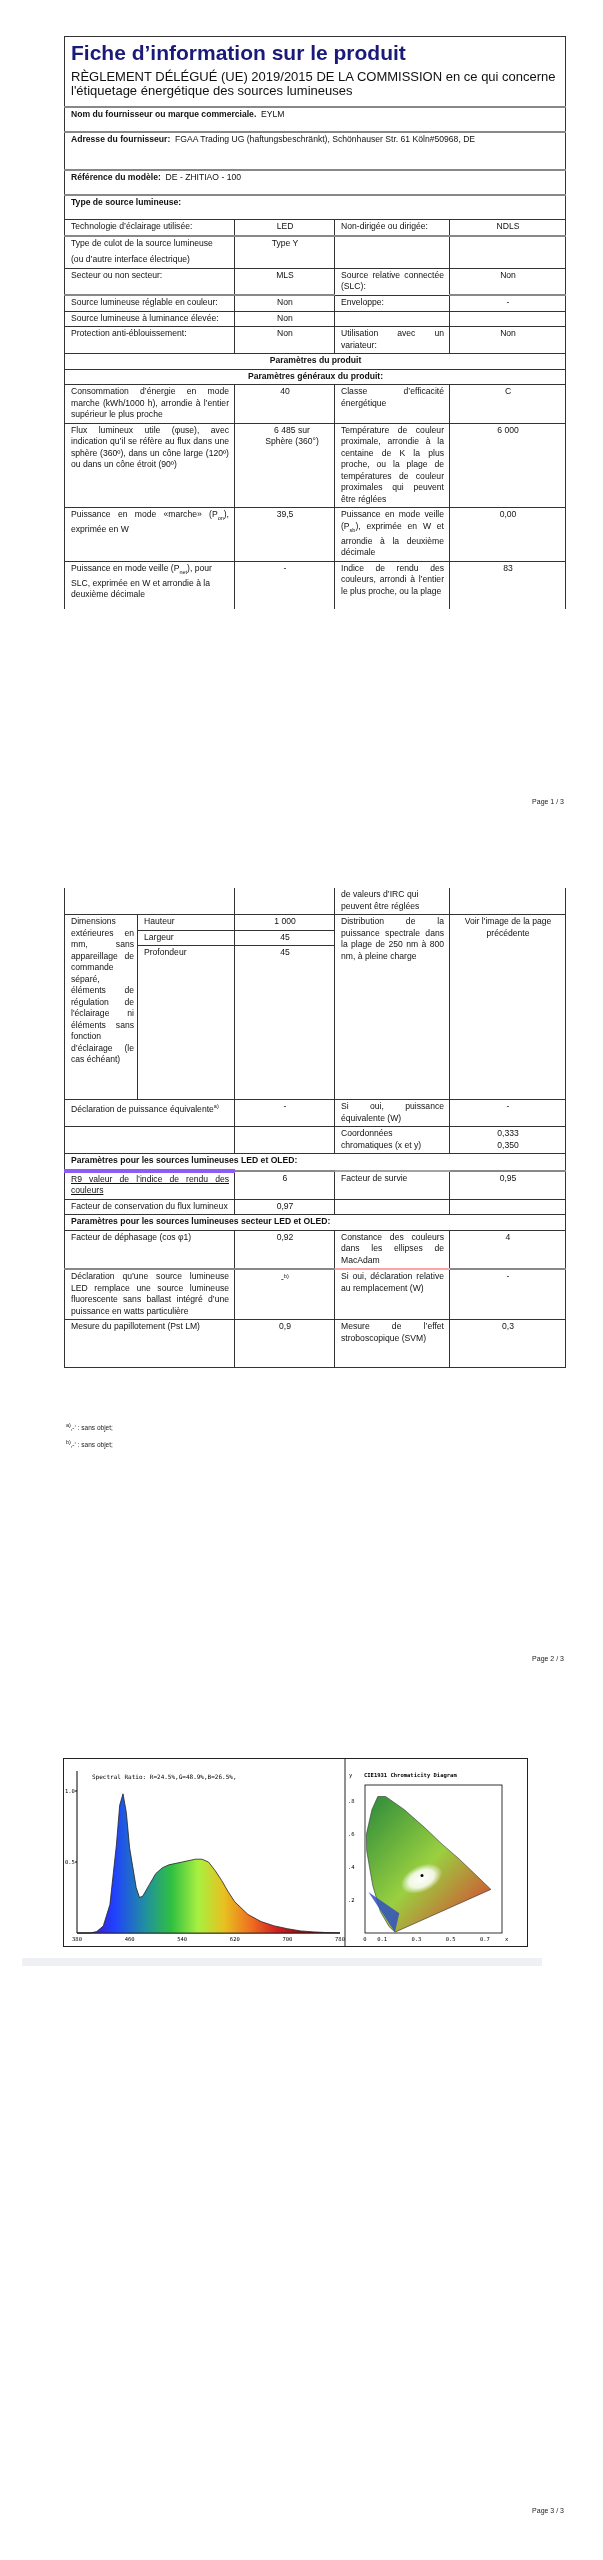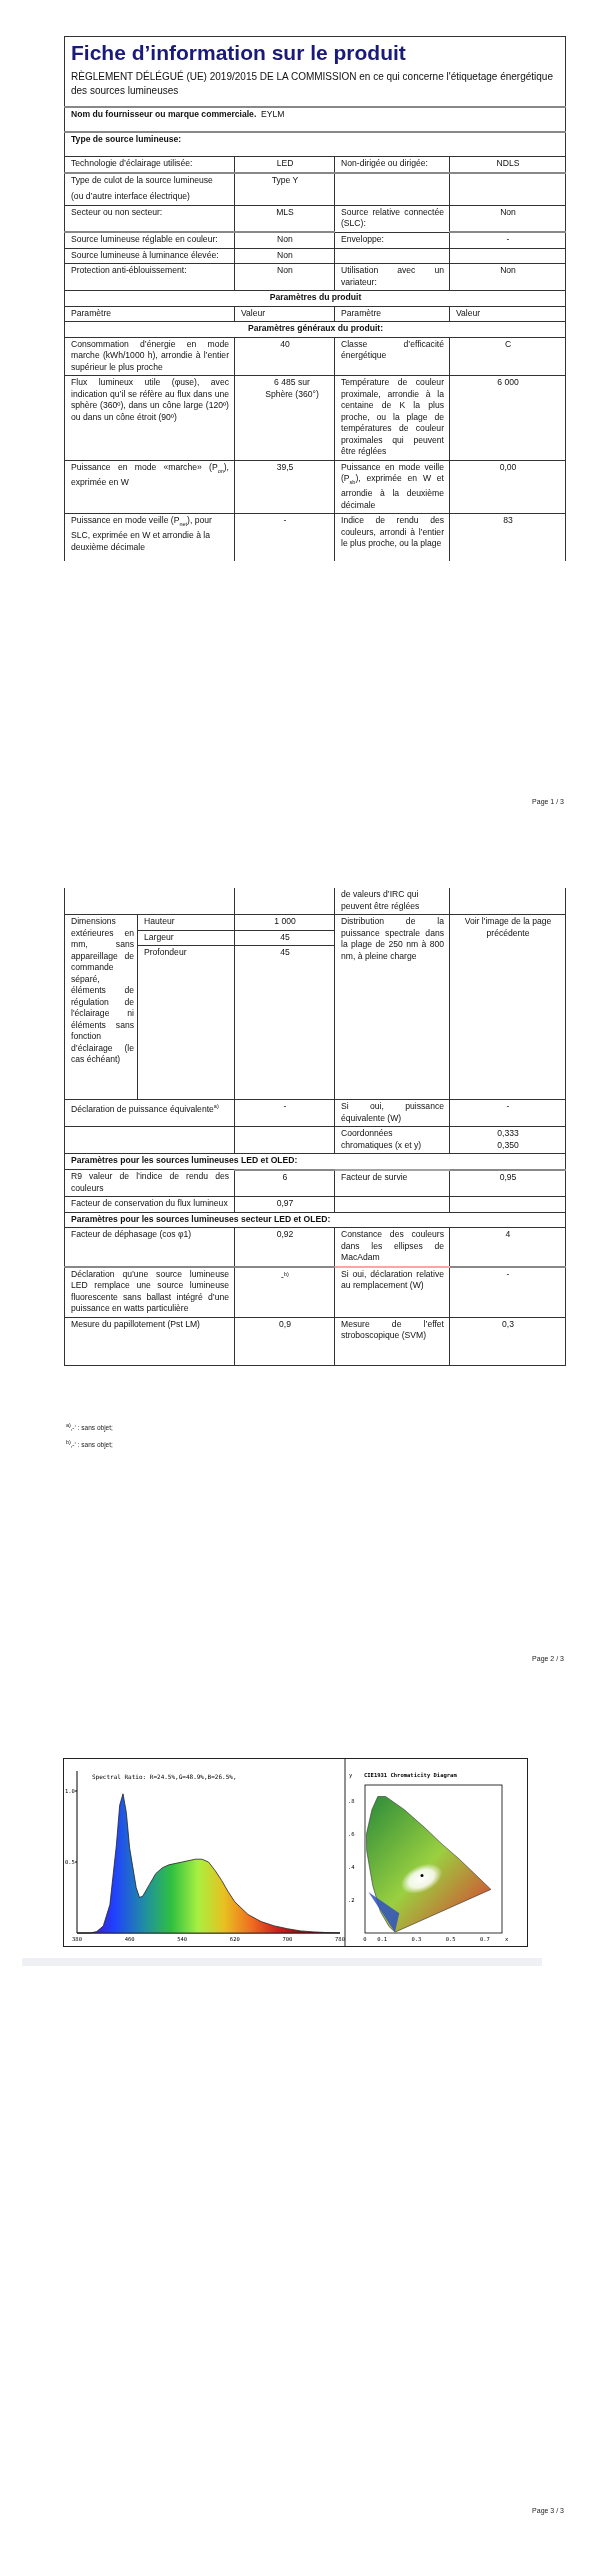--- a/index.html
+++ b/index.html
@@ -13,21 +13,21 @@
 
   table.sheet { position: absolute; left: 54px; width: 501px; border-collapse: collapse;
                 table-layout: fixed; font-size: 8.6px; line-height: 11.5px; }
   table.sheet td { border: 1px solid #333; padding: 1px 5px 2px 6px; vertical-align: top; }
   table.sheet td.v { text-align: center; }
   table.sheet td.j { text-align: justify; }
   table.sheet td.b { font-weight: bold; }
   table.sheet td.c { text-align: center; font-weight: bold; }
   table.sheet td.full { border-top: 2px solid #888; }
   .title { font-size: 21px; line-height: 28px; font-weight: bold; color: #1a1a7a; padding-top: 2px !important; }
-  .reg { font-size: 10px; line-height: 14px; }
+  .reg { font-size: 13px; line-height: 14px; }
   .openb td { border-bottom: none !important; }
   .opent td { border-top: none !important; }
   sub, sup { font-size: 5.5px; }
   .footnotes { position: absolute; left: 56px; font-size: 6.5px; line-height: 14px; color: #222; }
   .gray { position: absolute; left: 22px; width: 520px; height: 8px; background: #eef0f4; }
 
   .chartbox { position: absolute; left: 63px; top: 1758px; width: 463px; height: 187px; border: 1px solid #222; background: #fff; }
   .chartbox svg { position: absolute; left: 0; top: 0; }
   .mono { font-family: "DejaVu Sans Mono", "Liberation Mono", monospace; }
 </style>
@@ -48,20 +48,30 @@
         </tr>
     <tr>
           <td colspan="4" class="reg" style="border-top:none;padding-bottom:8px;">RÈGLEMENT DÉLÉGUÉ (UE) 2019/2015 DE LA COMMISSION en ce qui concerne l'étiquetage énergétique des sources lumineuses</td>
         </tr>
     <tr>
           <td colspan="4" class="full" style="height:20px;">
       <b>Nom du fournisseur ou marque commerciale.</b>&nbsp; <span>EYLM</span>
     </td>
         </tr>
     <tr>
+          <td colspan="4" class="full" style="height:33px;">
+      <b>Adresse du fournisseur:</b>&nbsp; <span>FGAA Trading UG (haftungsbeschränkt), Schönhauser Str. 61 Köln#50968, DE</span>
+    </td>
+        </tr>
+    <tr>
+          <td colspan="4" class="full" style="height:20px;">
+      <b>Référence du modèle:</b>&nbsp; <span>DE - ZHITIAO - 100</span>
+    </td>
+        </tr>
+    <tr>
           <td colspan="4" class="full b" style="height:20px;">Type de source lumineuse:</td>
         </tr>
 
     <tr>
       <td class="j">Technologie d’éclairage utilisée:</td>
       <td class="v">LED</td>
       <td class="j">Non-dirigée ou dirigée:</td>
       <td class="v">NDLS</td>
     </tr>
     <tr>
@@ -91,26 +101,20 @@
     <tr>
       <td class="j">Protection anti-éblouissement:</td>
       <td class="v">Non</td>
       <td class="j">Utilisation avec un variateur:</td>
       <td class="v">Non</td>
     </tr>
 
     <tr>
           <td colspan="4" class="c">Paramètres du produit</td>
         </tr>
-    <tr>
-      <td>Paramètre</td>
-      <td>Valeur</td>
-      <td>Paramètre</td>
-      <td>Valeur</td>
-    </tr>
     <tr>
           <td colspan="4" class="c">Paramètres généraux du produit:</td>
         </tr>
 
     <tr>
       <td class="j">Consommation d’énergie en mode marche (kWh/1000 h), arrondie à l’entier supérieur le plus proche</td>
       <td class="v">40</td>
       <td class="j">Classe d’efficacité énergétique</td>
       <td class="v">C</td>
     </tr>
@@ -177,21 +181,21 @@
     <tr>
       <td colspan="2"></td>
       <td></td>
       <td class="j">Coordonnées chromatiques (x et y)</td>
       <td class="v"><span>0,333</span><br><span>0,350</span></td>
     </tr>
     <tr>
           <td colspan="5" class="b">Paramètres pour les sources lumineuses LED et OLED:</td>
         </tr>
     <tr>
-      <td colspan="2" class="j" style="border-top:1px solid #8b5cf6;">R9 valeur de l’indice de rendu des couleurs</td>
+      <td colspan="2" class="j" style="border-top:4px solid #8b5cf6;text-decoration:underline;">R9 valeur de l’indice de rendu des couleurs</td>
       <td class="v" style="border-top:2px solid #888;">6</td>
       <td style="border-top:2px solid #a3a3a3;">Facteur de survie</td>
       <td class="v" style="border-top:2px solid #888;">0,95</td>
     </tr>
     <tr>
       <td colspan="2" class="j">Facteur de conservation du flux lumineux</td>
       <td class="v">0,97</td>
       <td></td>
       <td class="v"></td>
     </tr>

